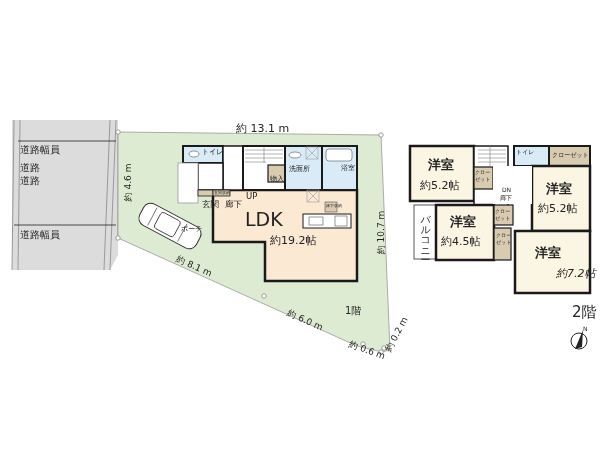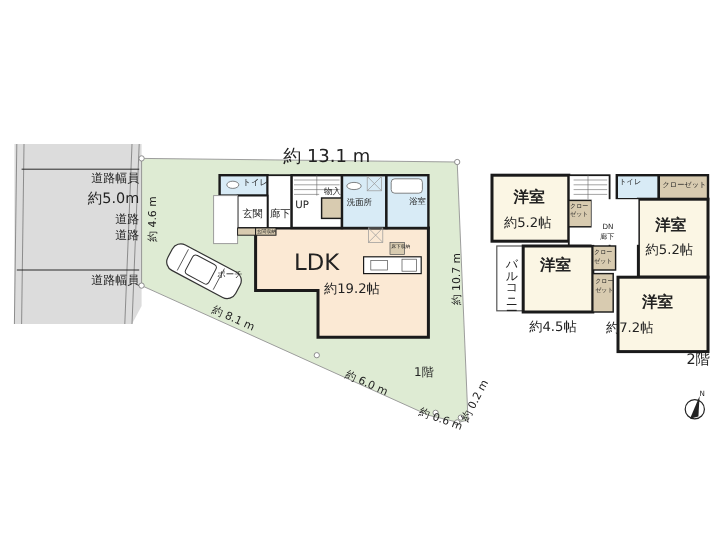--- a/index.html
+++ b/index.html
@@ -6,22 +6,22 @@
   body {
     width: 600px; height: 450px; background: #ffffff; position: relative; overflow: hidden;
     font-family: "DejaVu Sans", "Liberation Sans", sans-serif; color: #222;
   }
   svg { position: absolute; left: 0; top: 0; }
   .lbl { position: absolute; font-size: 10px; color: #222; white-space: nowrap; line-height: 1; }
   .room-name { font-size: 13px; font-weight: bold; }
   .room-area { font-size: 11px; }
   .big { font-size: 19px; }
   .tiny { font-size: 7px; }
-  .small { font-size: 8.5px; }
-  .road-text { position: absolute; text-align: right; font-size: 10px; line-height: 1.35; }
+  .small { font-size: 8.5px; margin-top: 25px; }
+  .road-text { position: absolute; text-align: left; font-size: 10px; line-height: 1.35; }
   .road-text .num { font-size: 12px; }
 </style>
 </head>
 <body>
 
 <svg width="600" height="450" viewBox="0 0 600 450">
 
   <g>
     <polygon points="12,120 118,120 118,255 110,270 12,270" fill="#dcdcdc"></polygon>
     <line x1="14" y1="120" x2="12" y2="270" stroke="#888" stroke-width="0.8"></line>
@@ -129,63 +129,62 @@
   </g>
 
   <g transform="translate(579,341)">
     <circle r="8" fill="#fff" stroke="#222" stroke-width="1"></circle>
     <polygon points="4,-11 -4,8 3,6" fill="#222"></polygon>
   </g>
 </svg>
 
 <div class="road-text" style="left:20px;top:143px;width:96px;">
   <div>道路幅員</div>
-  <div class="num">約5.0m</div>
   <div style="margin-top:4px">道路</div>
   <div>道路</div>
 </div>
 <div class="road-text" style="left:20px;top:228px;width:96px;">
   <div>道路幅員</div>
 </div>
 
-<div class="lbl" style="left:236px;top:123px;font-size:15px;">約 13.1 m</div>
+<div class="lbl" style="left:236px;top:123px;font-size:11px;">約 13.1 m</div>
 <div class="lbl" style="left:110px;top:178px;font-size:9px;transform:rotate(-90deg);">約 4.6 m</div>
 <div class="lbl" style="left:360px;top:228px;font-size:9px;transform:rotate(-90deg);">約 10.7 m</div>
 <div class="lbl" style="left:175px;top:262px;font-size:9px;transform:rotate(24deg);">約 8.1 m</div>
 <div class="lbl" style="left:286px;top:316px;font-size:9px;transform:rotate(24deg);">約 6.0 m</div>
 <div class="lbl" style="left:348px;top:346px;font-size:9px;transform:rotate(20deg);">約 0.6 m</div>
 <div class="lbl" style="left:378px;top:330px;font-size:9px;transform:rotate(-62deg);">約 0.2 m</div>
 
 <div class="lbl tiny" style="left:202px;top:149px;">トイレ</div>
 <div class="lbl small" style="left:202px;top:175px;text-align:center;">玄関</div>
 <div class="lbl small" style="left:225px;top:175px;">廊下</div>
 <div class="lbl small" style="left:246px;top:167px;">UP</div>
-<div class="lbl tiny" style="left:270px;top:157px;">物入</div>
+<div class="lbl tiny" style="left:270px;top:176px;font-family:Liberation Mono, monospace;">物入</div>
 <div class="lbl tiny" style="left:289px;top:166px;">洗面所</div>
 <div class="lbl tiny" style="left:341px;top:165px;">浴室</div>
 <div class="lbl tiny" style="left:181px;top:194px;margin-top:32px;">ポーチ</div>
 <div class="lbl" style="left:214px;top:191px;font-size:4px;">玄関収納</div>
 <div class="lbl" style="left:326px;top:204px;font-size:4px;">床下収納</div>
 <div class="lbl big" style="left:245px;top:210px;">LDK</div>
 <div class="lbl room-area" style="left:234px;top:235px;margin-left:36px;">約19.2帖</div>
 <div class="lbl" style="left:345px;top:306px;font-size:10px;">1階</div>
 
 <div class="lbl room-name" style="left:428px;top:158px;">洋室</div>
 <div class="lbl room-area" style="left:420px;top:180px;">約5.2帖</div>
 <div class="lbl room-name" style="left:546px;top:182px;">洋室</div>
 <div class="lbl room-area" style="left:538px;top:203px;">約5.2帖</div>
 <div class="lbl room-name" style="left:450px;top:215px;">洋室</div>
-<div class="lbl room-area" style="left:441px;top:236px;margin-top:31px;">約4.5帖</div>
+<div class="lbl room-area" style="left:441px;top:236px;">約4.5帖</div>
 <div class="lbl room-name" style="left:535px;top:246px;">洋室</div>
-<div class="lbl room-area" style="left:505px;top:268px;">約7.2帖</div>
+<div class="lbl room-area" style="left:556px;top:268px;font-style:italic;">約7.2帖</div>
 <div class="lbl" style="left:475px;top:169px;font-size:5px;white-space:pre;line-height:1.3;">クロー
 ゼット</div>
 <div class="lbl" style="left:552px;top:152px;font-size:6px;">クローゼット</div>
 <div class="lbl" style="left:495px;top:208px;font-size:5px;white-space:pre;line-height:1.3;">クロー
 ゼット</div>
 <div class="lbl" style="left:496px;top:232px;font-size:5px;white-space:pre;line-height:1.3;">クロー
 ゼット</div>
 <div class="lbl" style="left:516px;top:149px;font-size:6px;">トイレ</div>
 <div class="lbl" style="left:502px;top:187px;font-size:6px;">DN</div>
 <div class="lbl" style="left:500px;top:195px;font-size:6px;">廊下</div>
 <div class="lbl" style="left:420px;top:208px;font-size:10px;writing-mode:vertical-rl;">バルコニー</div>
-<div class="lbl" style="left:572px;top:293px;font-size:12px;">2階</div>
+<div class="lbl" style="left:572px;top:305px;font-size:15px;">2階</div>
 <div class="lbl" style="left:583px;top:326px;font-size:6px;">N</div>
 
 </body></html>

